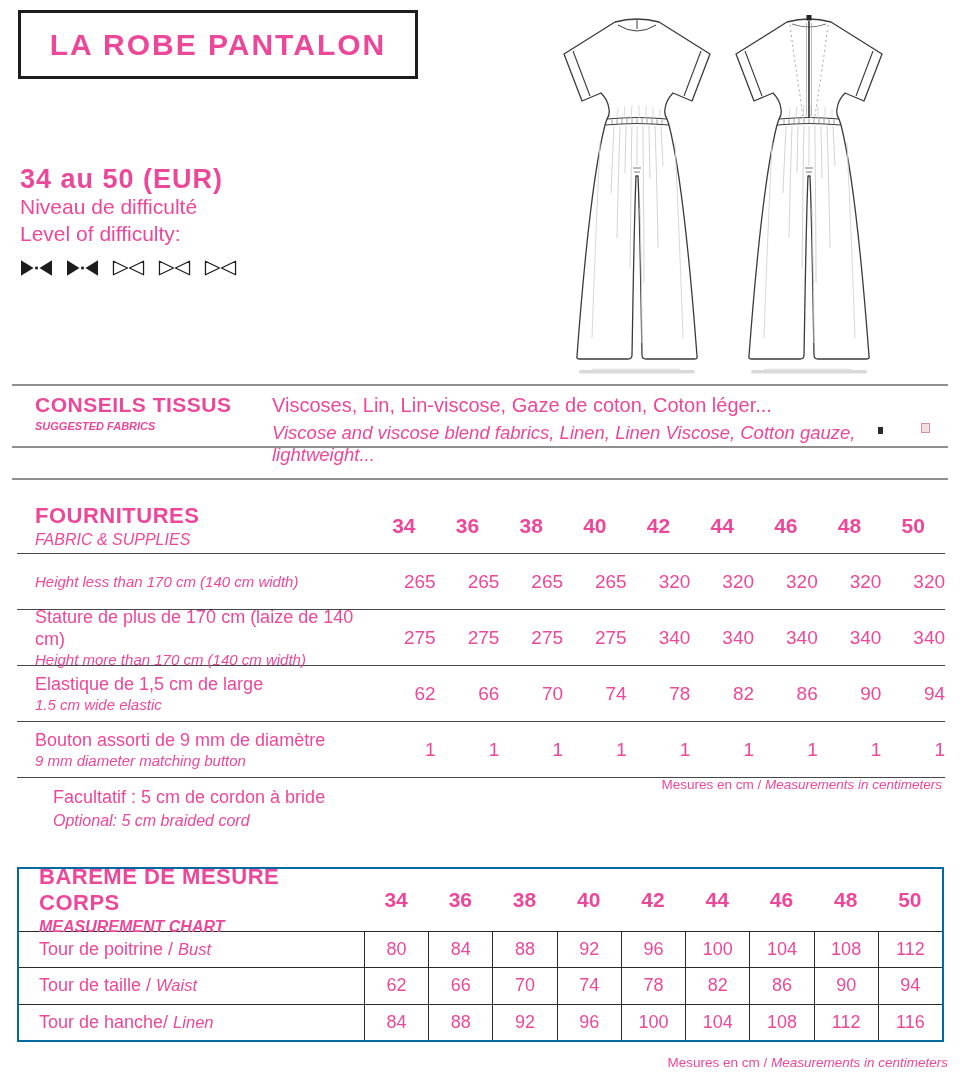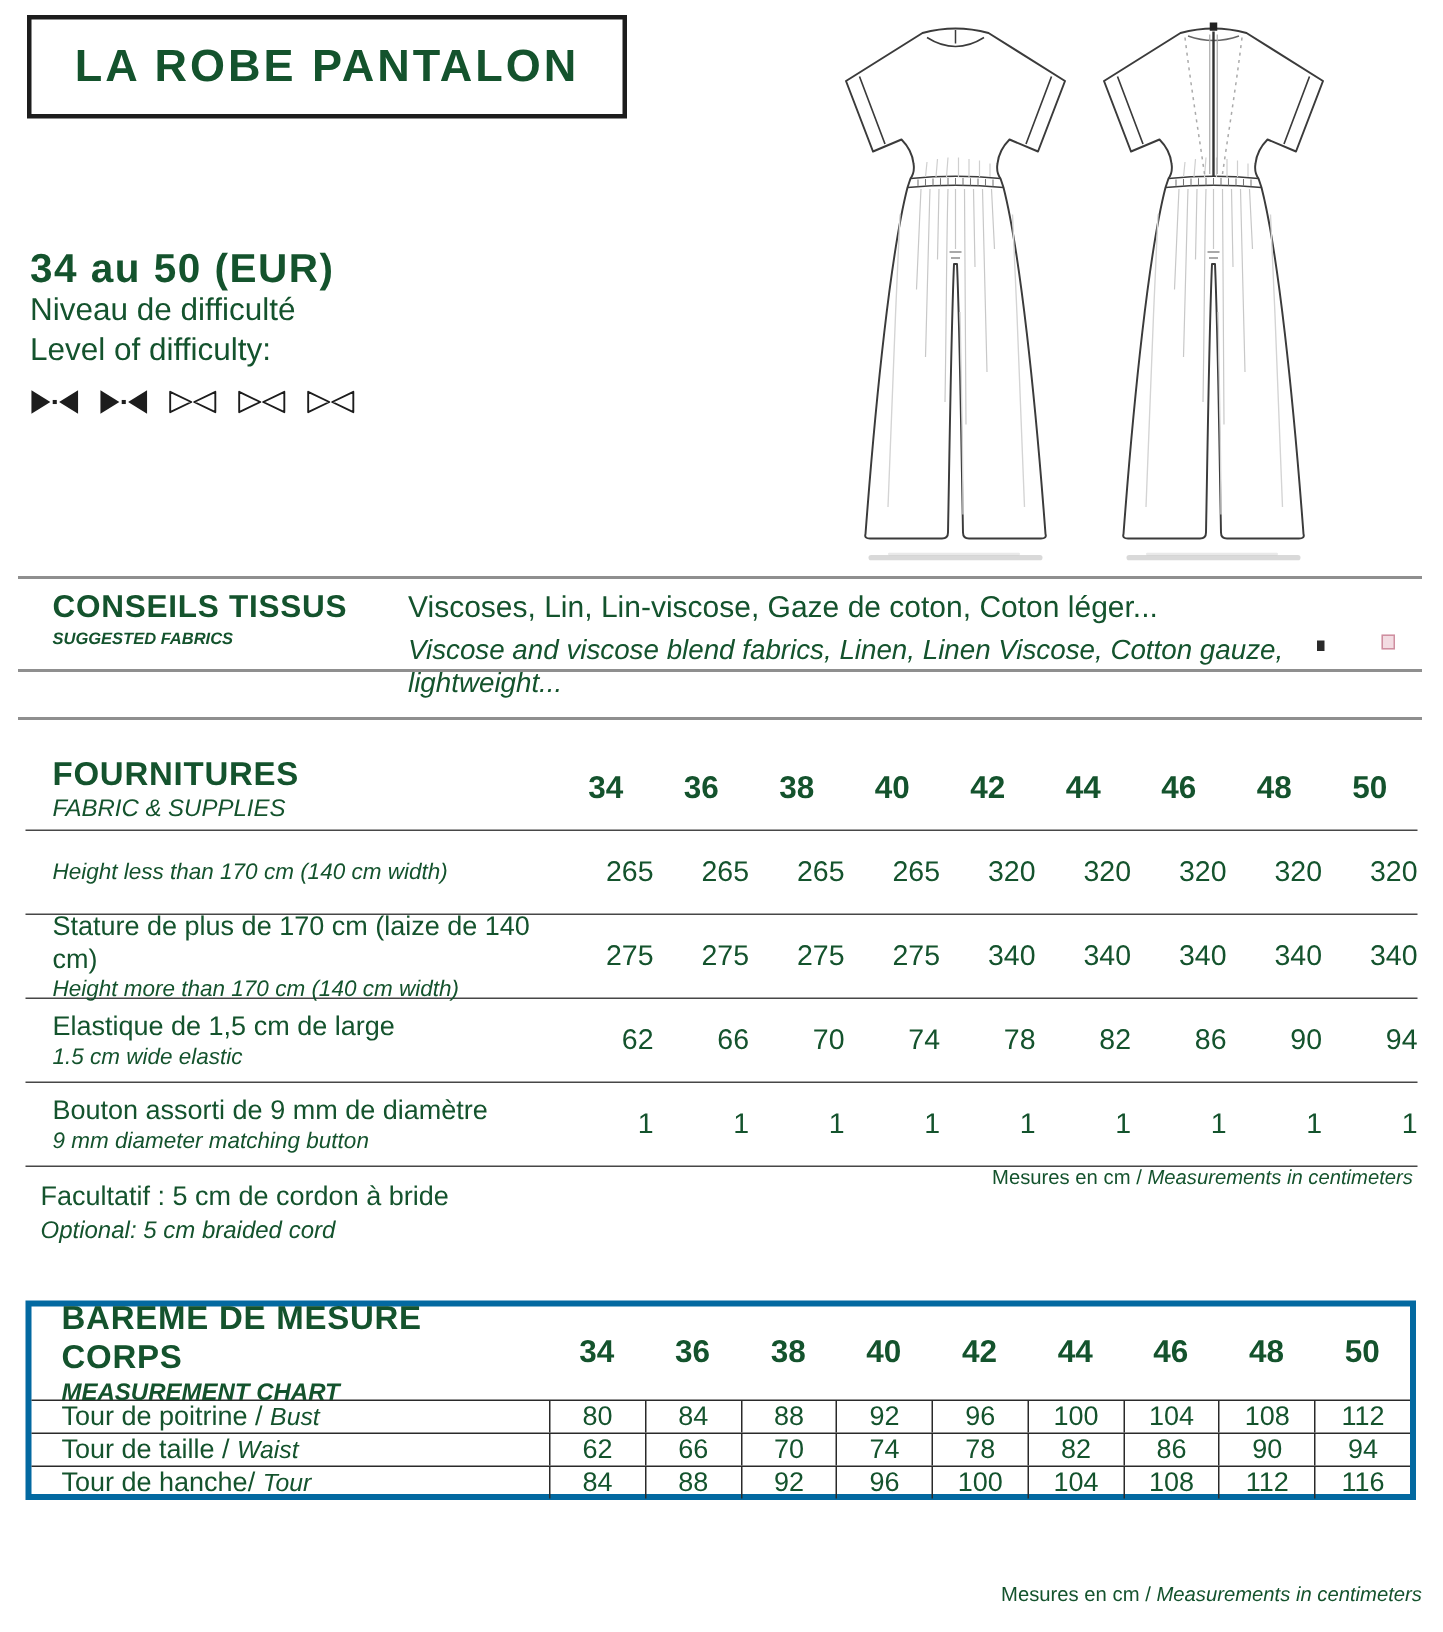--- a/index.html
+++ b/index.html
@@ -1,18 +1,18 @@
 <!DOCTYPE html>
 <html><head>
 <meta charset="utf-8">
 <style>
   html,body{margin:0;padding:0;background:#e8e8e8;}
   .page{
     position:relative;width:962px;height:1088px;background:#ffffff;
-    font-family:"Liberation Sans","DejaVu Sans",sans-serif;color:#14532d;
+    font-family:"Liberation Sans","DejaVu Sans",sans-serif;color:#ec4899;
     overflow:hidden;margin:0 auto;
   }
   
   .title-box{position:absolute;left:18px;top:10px;width:394px;height:63px;
     border:3px solid #1d1d1d;display:flex;align-items:center;justify-content:center;}
   .title-box .t{font-size:30px;font-weight:bold;letter-spacing:2px;white-space:nowrap;}
   
   .size-range{position:absolute;left:20px;top:139px;font-size:27px;font-weight:bold;letter-spacing:1px;margin-top:25px;}
   .difficulty{position:absolute;left:20px;top:193px;font-size:21px;line-height:27px;}
   .difficulty .en{}
@@ -34,26 +34,26 @@
   .sup-row{height:55px;border-top:1.4px solid #474747;}
   .lab{width:355px;padding-left:18px;box-sizing:border-box;}
   .sup-hrow .h-fr{font-size:22px;font-weight:bold;letter-spacing:.5px;}
   .sup-hrow .h-en{font-size:16px;font-weight:normal;font-style:italic;margin-top:2px;}
   .sizecell{flex:1;text-align:center;font-size:21px;font-weight:bold;}
   .lab .fr{font-size:18px;line-height:22px;}
   .lab .en{font-size:15px;font-style:italic;line-height:18px;margin-top:1px;}
   .val{flex:1;text-align:right;font-size:19px;}
   .units-note{position:absolute;left:400px;right:20px;text-align:right;top:777px;font-size:13.5px;white-space:nowrap;}
   .units-note i{font-size:13.5px;}
-  .optional{position:absolute;left:27px;top:787px;}
+  .optional{position:absolute;left:53px;top:787px;}
   .optional .fr{font-size:18px;}
   .optional .en{font-size:16px;font-style:italic;margin-top:4px;}
   
-  .meas{position:absolute;left:17px;top:867px;width:927px;height:133px;
-    border:4px solid #0369a1;box-sizing:border-box;display:flex;flex-direction:column;}
+  .meas{position:absolute;left:17px;top:867px;width:927px;height:175px;
+    border:2px solid #0369a1;box-sizing:border-box;display:flex;flex-direction:column;}
   .m-hrow{display:flex;align-items:center;height:62px;border-bottom:1.5px solid #2a2a2a;flex:none;}
   .m-lab{width:345px;padding-left:20px;box-sizing:border-box;}
   .m-hrow .h-fr{font-size:22px;font-weight:bold;letter-spacing:.5px;}
   .m-hrow .h-en{font-size:16px;font-weight:bold;font-style:italic;margin-top:2px;}
   .m-row{display:flex;align-items:center;flex:1;border-bottom:1.3px solid #2a2a2a;}
   .m-row:last-child{border-bottom:none;}
   .m-row .m-lab{font-size:18px;}
   .m-row .m-lab i{font-size:16.5px;}
   .m-val{flex:1;text-align:center;font-size:18px;border-left:1.3px solid #2a2a2a;align-self:stretch;
     display:flex;align-items:center;justify-content:center;}
@@ -303,21 +303,21 @@
       <div class="m-val">70</div>
       <div class="m-val">74</div>
       <div class="m-val">78</div>
       <div class="m-val">82</div>
       <div class="m-val">86</div>
       <div class="m-val">90</div>
       <div class="m-val">94</div>
     </div>
 
     <div class="m-row">
-      <div class="m-lab"><span>Tour de hanche/ </span><i>Tour</i></div>
+      <div class="m-lab"><span>Tour de hanche/ </span><i>Linen</i></div>
       <div class="m-val">84</div>
       <div class="m-val">88</div>
       <div class="m-val">92</div>
       <div class="m-val">96</div>
       <div class="m-val">100</div>
       <div class="m-val">104</div>
       <div class="m-val">108</div>
       <div class="m-val">112</div>
       <div class="m-val">116</div>
     </div>

